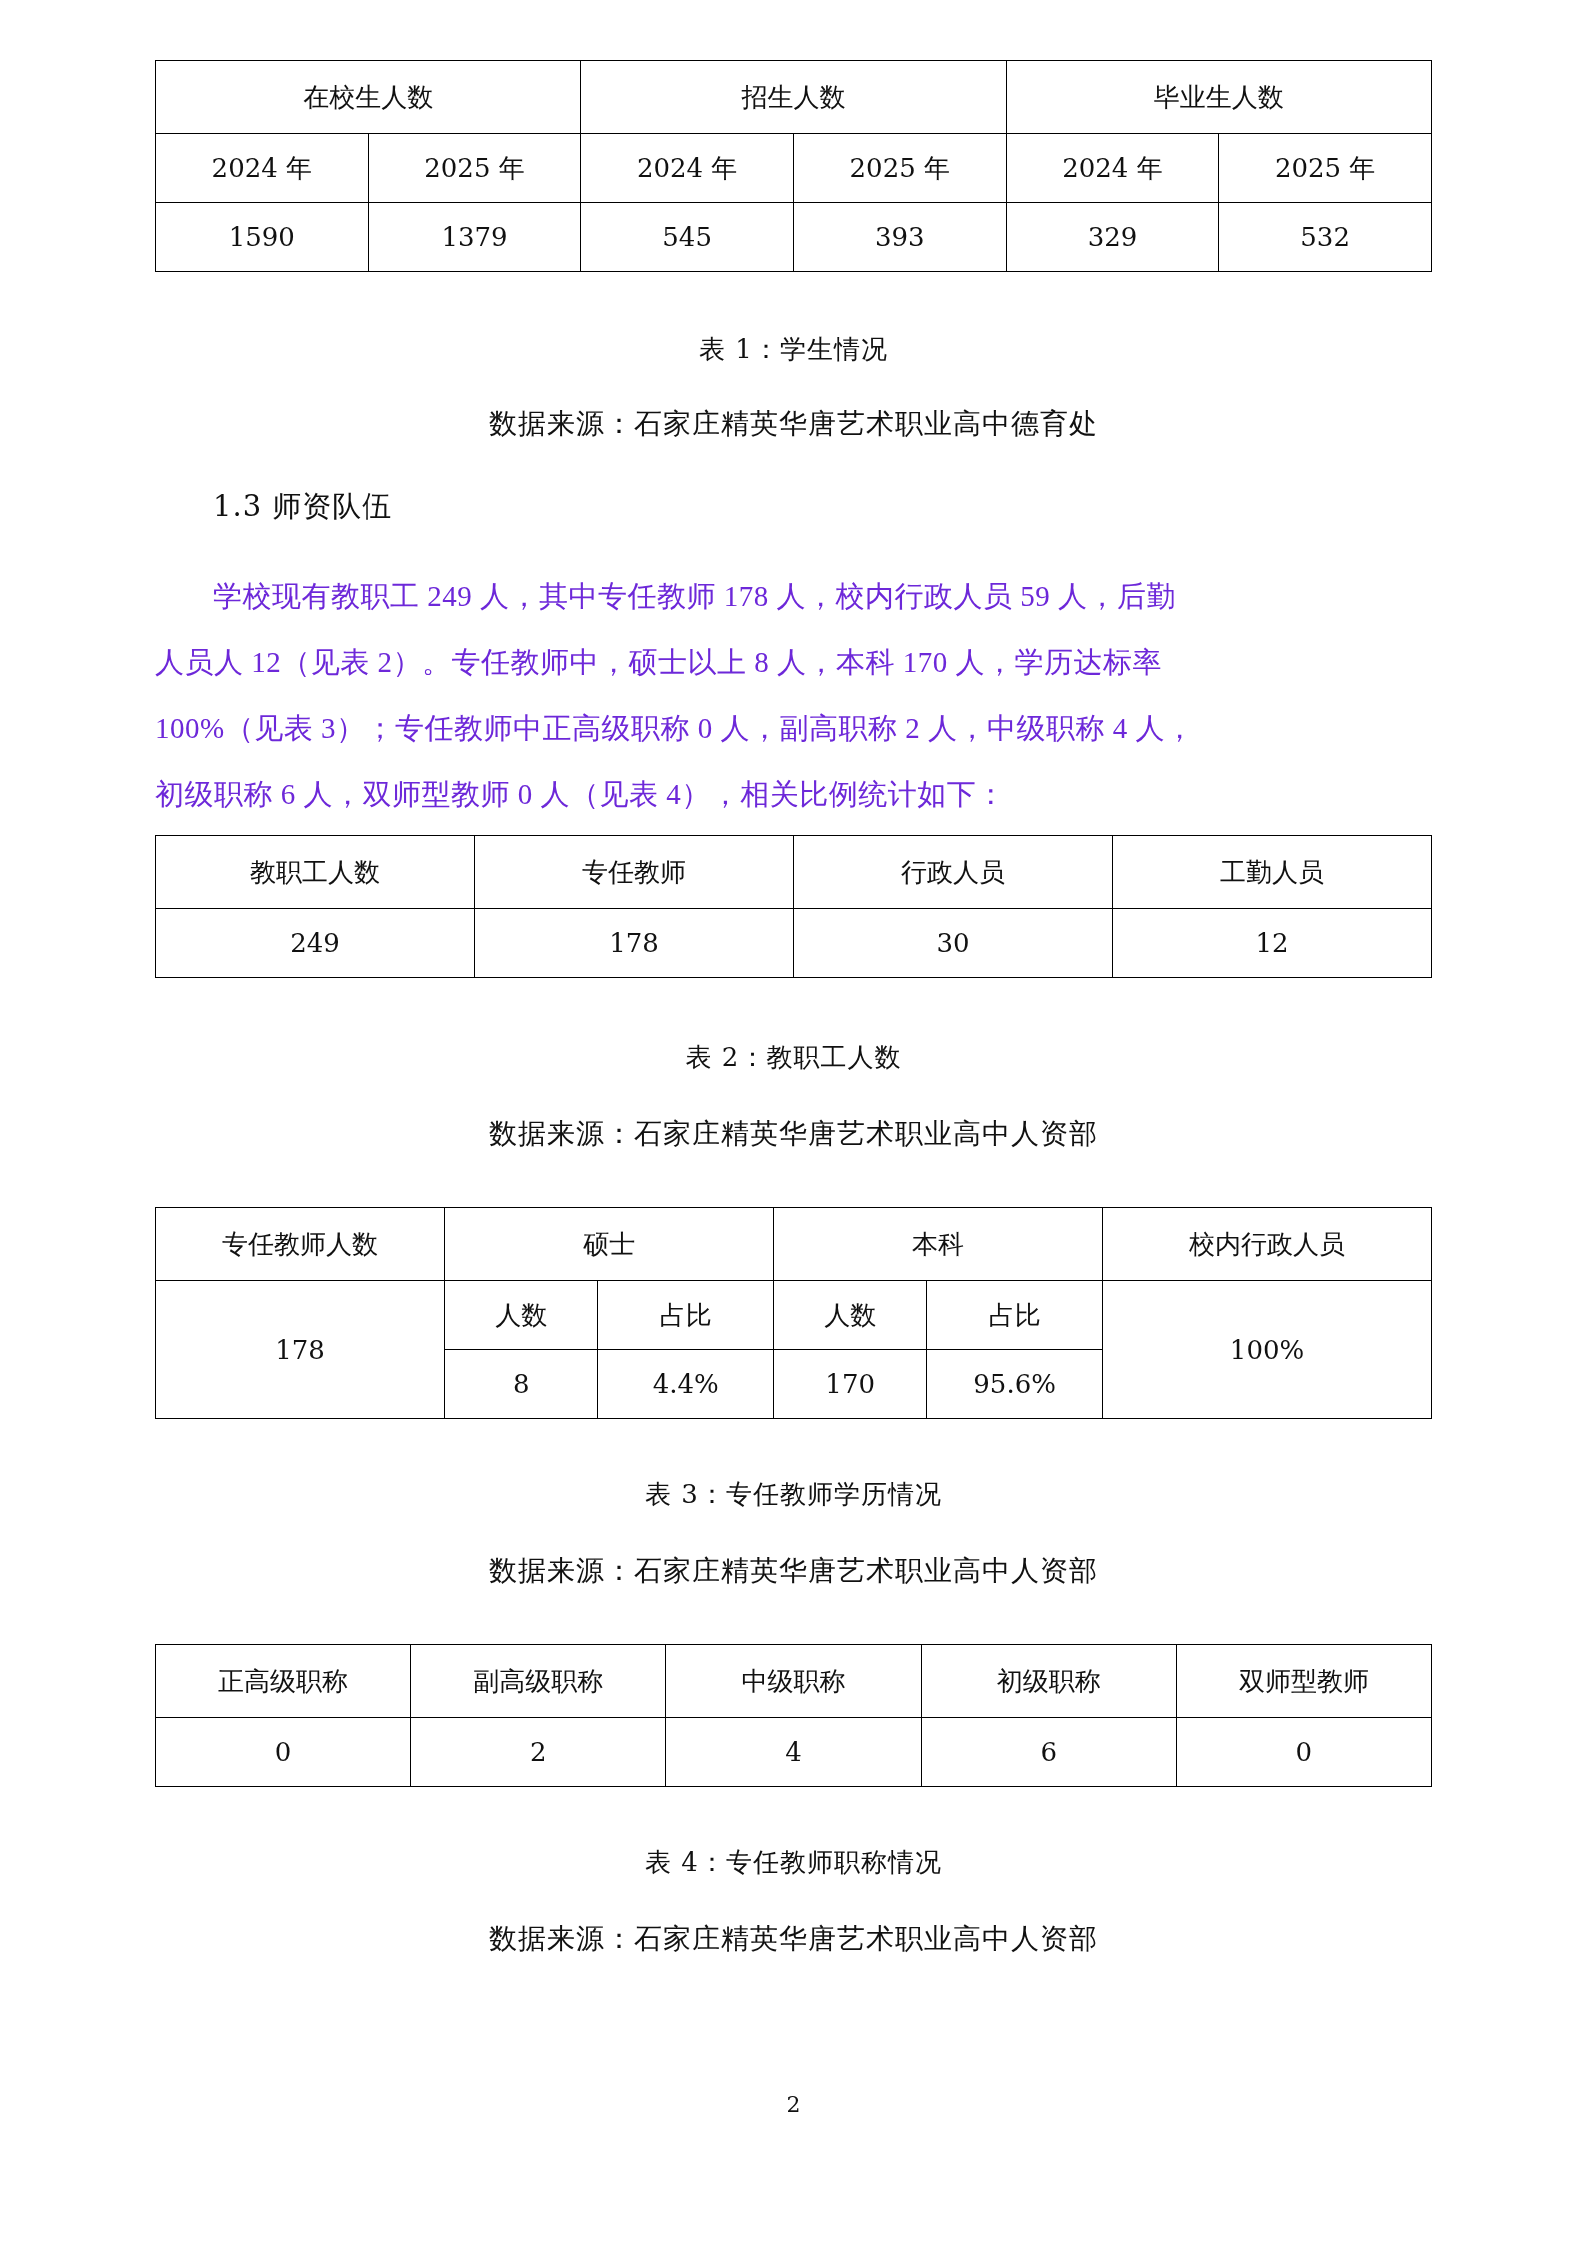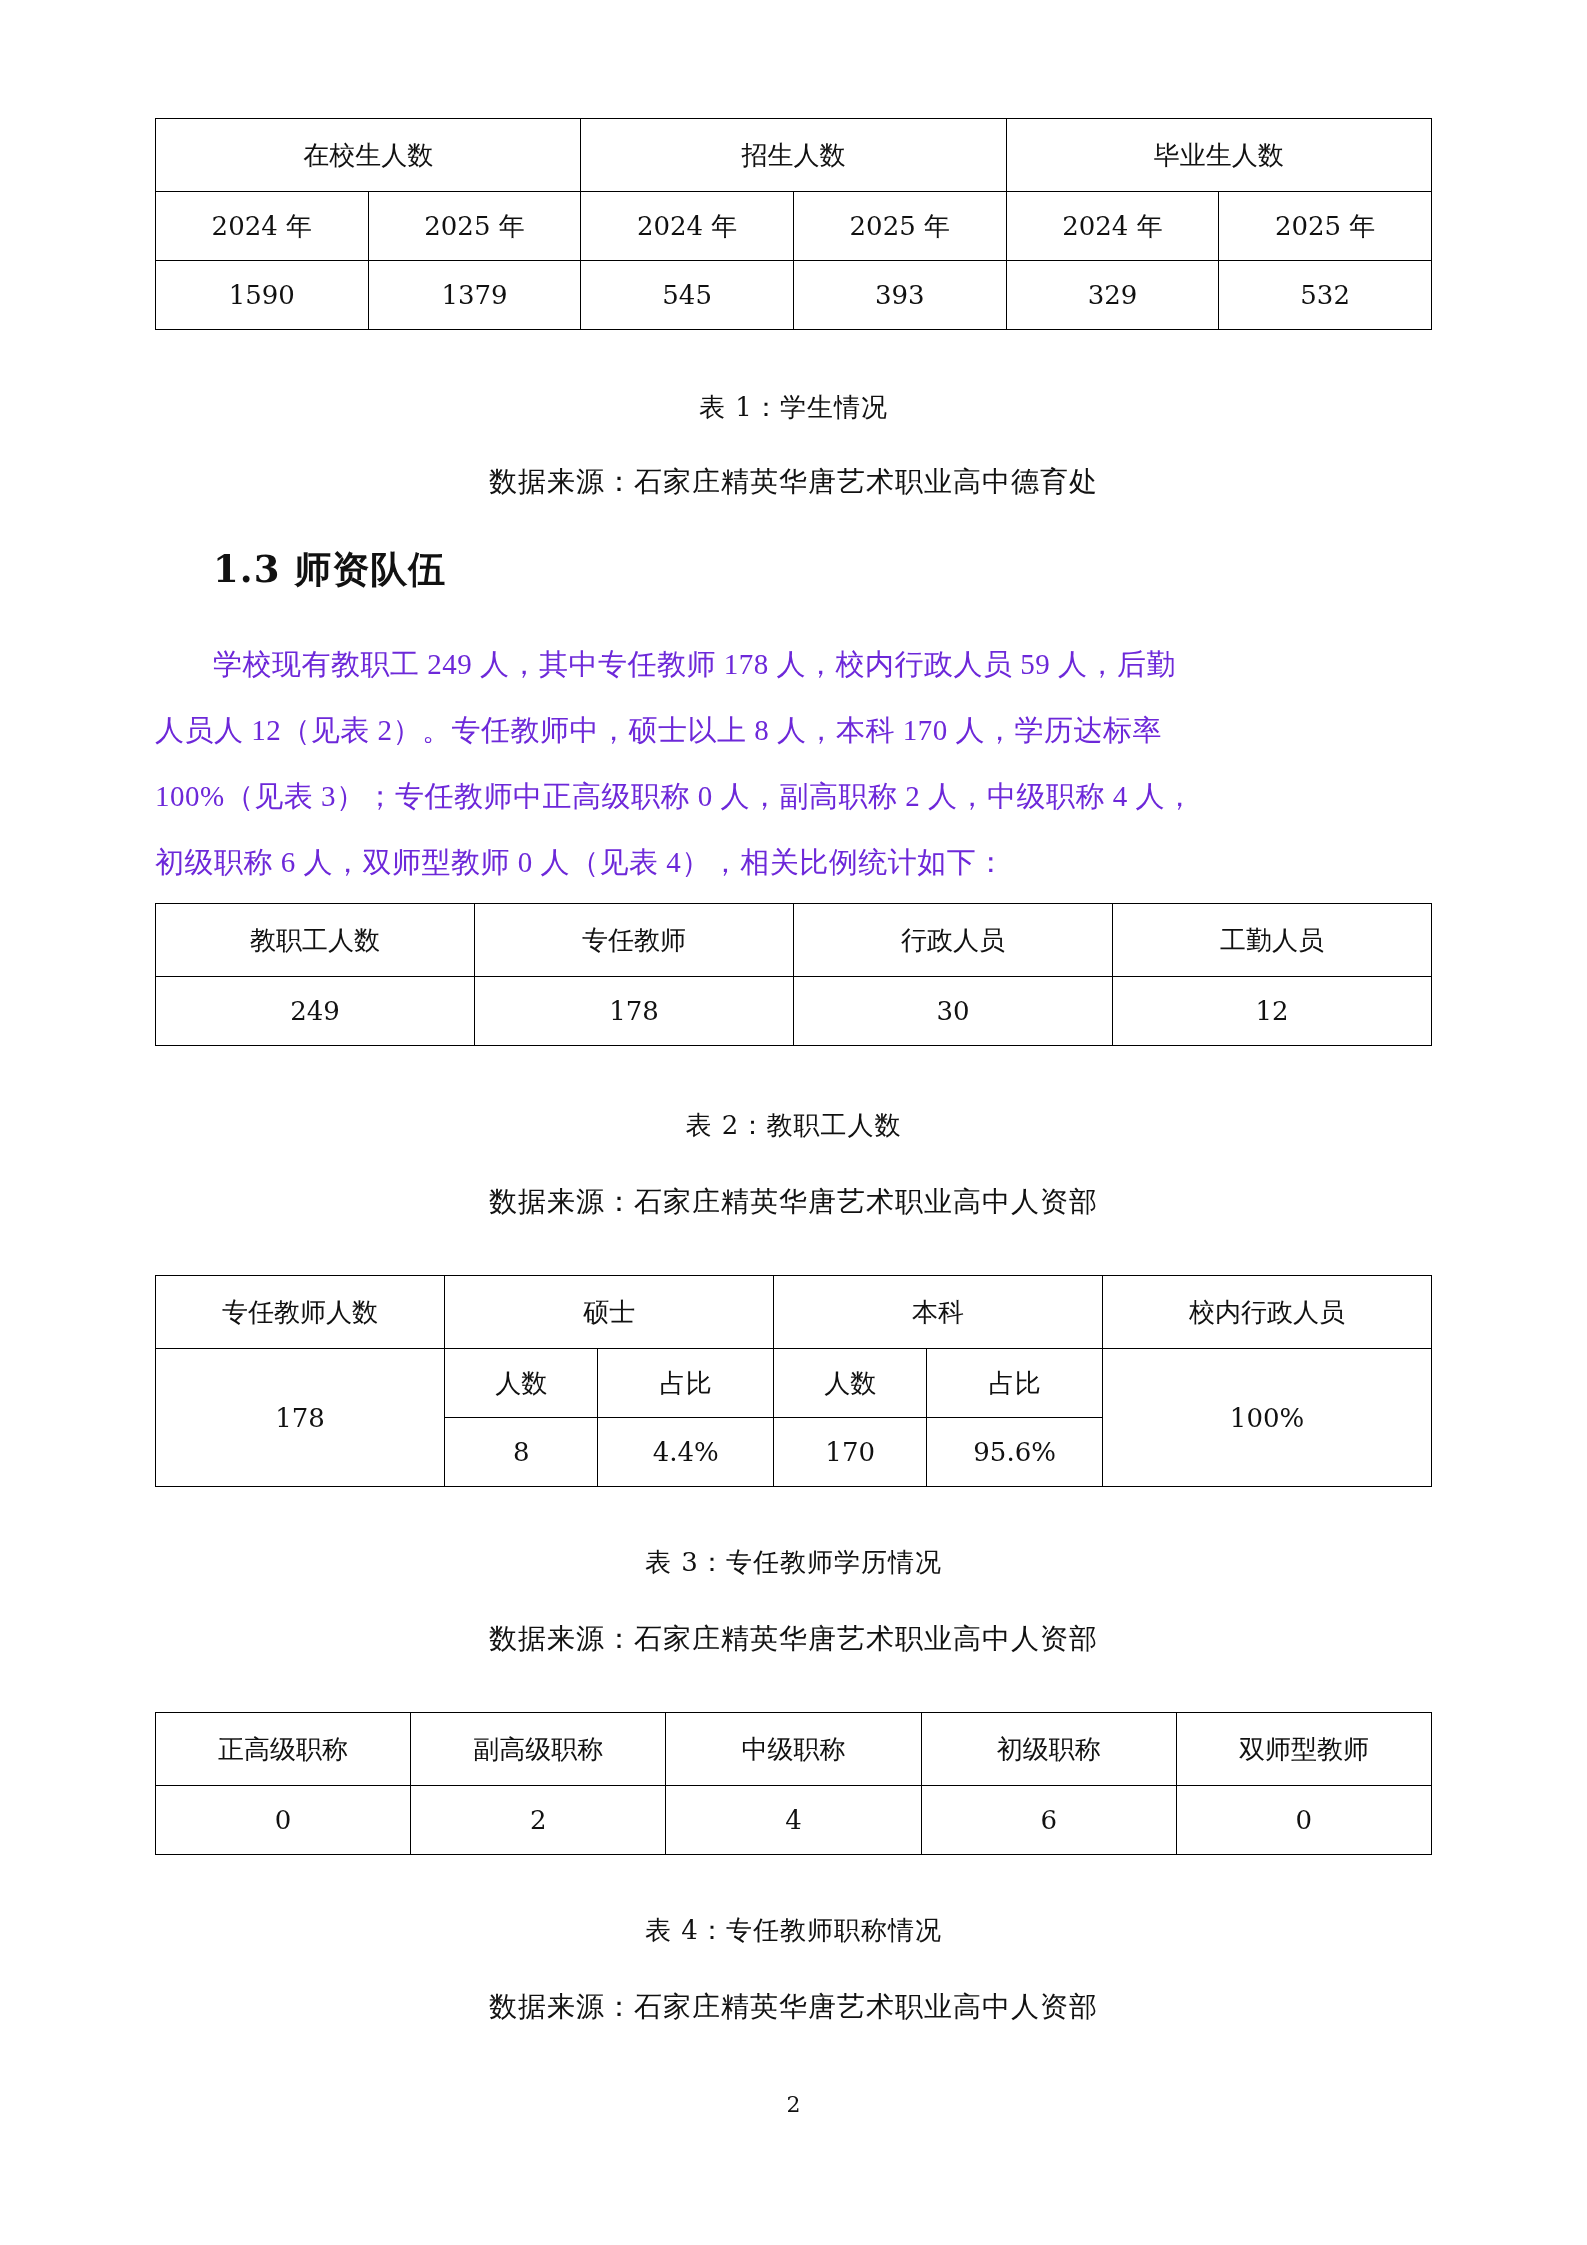--- a/index.html
+++ b/index.html
@@ -11,21 +11,21 @@
     font-family: "DejaVu Serif", "Liberation Serif", serif;
     color: #000000;
   }
   .page {
     position: relative;
     width: 1587px;
     height: 2245px;
     margin: 0 auto;
     background: #ffffff;
     box-sizing: border-box;
-    padding: 118px 155px 0 155px;
+    padding: 60px 155px 0 155px;
   }
   .content {
     width: 1277px;
   }
 
   
   table.doc-table {
     width: 1277px;
     border-collapse: collapse;
     table-layout: fixed;
@@ -68,22 +68,22 @@
     letter-spacing: 1px;
   }
   .source {
     font-size: 28px;
     letter-spacing: 1px;
   }
 
   
   .heading {
     font-family: "DejaVu Serif", "Liberation Serif", serif;
-    font-size: 37px;
-    font-weight: bold;
+    font-size: 29px;
+    font-weight: normal;
     color: #111111;
     text-indent: 58px;
     letter-spacing: 1px;
   }
   .para {
     font-family: Liberation Serif, serif;
     font-size: 29px;
     color: #6d28d9;
     line-height: 66px;
     text-indent: 58px;

